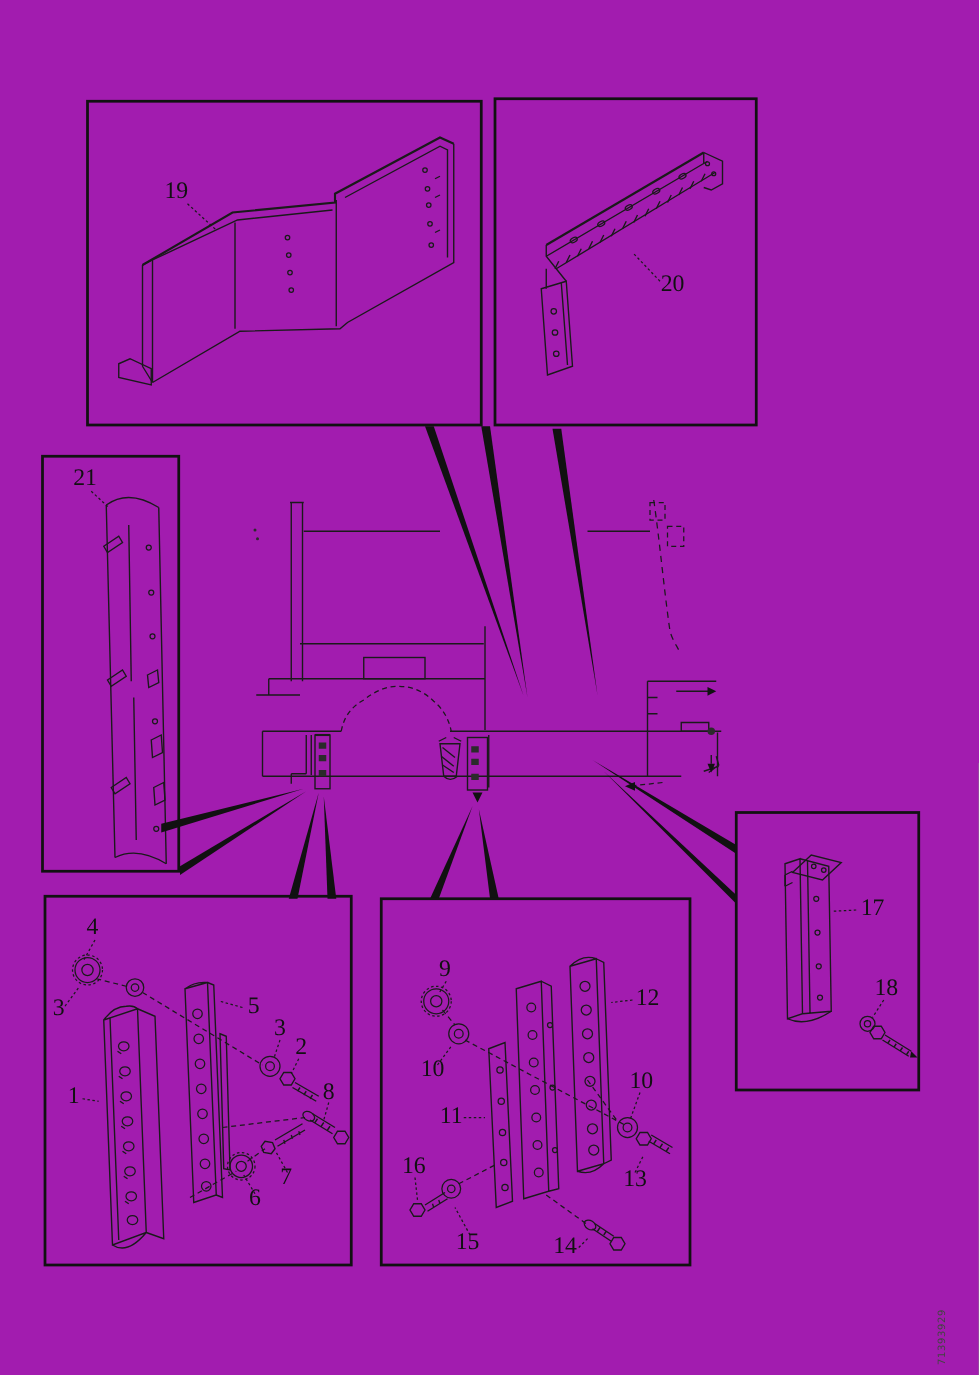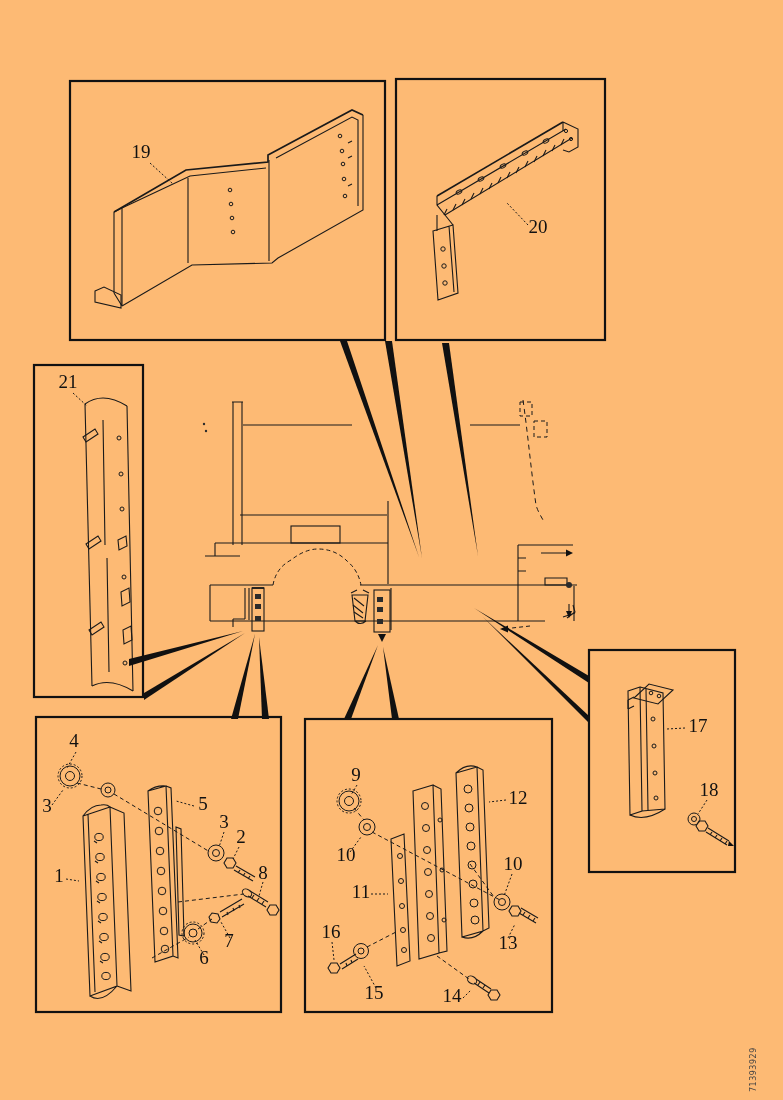--- a/index.html
+++ b/index.html
@@ -1,16 +1,16 @@
 <!DOCTYPE html>
 <html><head>
 <meta charset="utf-8">
 <style>
   html,body{margin:0;padding:0;background:#888;}
-  .page{position:relative;width:783px;height:1100px;background:#fdba74;margin:0 auto;overflow:hidden;
+  .page{position:relative;width:783px;height:1100px;background:#a21caf;margin:0 auto;overflow:hidden;
         font-family:"Liberation Serif", serif;}
   svg{position:absolute;left:0;top:0;}
   .frame{fill:none;stroke:#111111;stroke-width:2.2;}
   .s1{fill:none;stroke:#1a1a1a;stroke-width:1.1;}
   .s2{fill:none;stroke:#1a1a1a;stroke-width:1.7;}
   .dash{fill:none;stroke:#1a1a1a;stroke-width:1;stroke-dasharray:4 3;}
   .dashf{fill:none;stroke:#1a1a1a;stroke-width:1;stroke-dasharray:5 4;}
   .lead{fill:none;stroke:#1a1a1a;stroke-width:1;stroke-dasharray:2 2;}
   .wedge{fill:#111111;stroke:none;}
   .hole{fill:none;stroke:#1a1a1a;stroke-width:1;}

